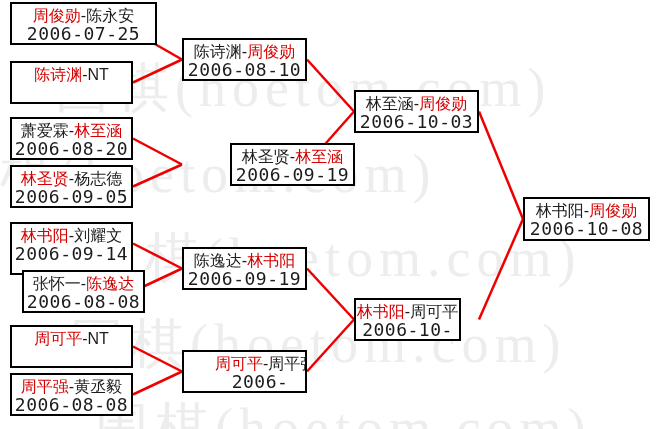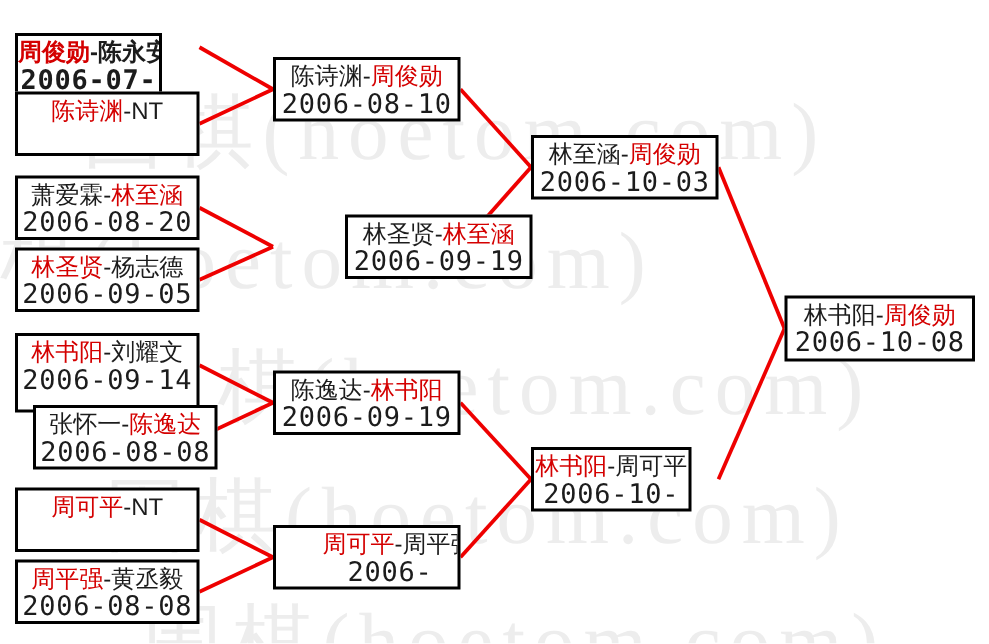--- a/index.html
+++ b/index.html
@@ -47,21 +47,21 @@
       <line x1="133" y1="346.5" x2="182" y2="371.5" stroke="#ee0000" stroke-width="2.5"></line>
       <line x1="133" y1="394.5" x2="182" y2="371.5" stroke="#ee0000" stroke-width="2.5"></line>
       <line x1="307" y1="59.5" x2="354" y2="111.5" stroke="#ee0000" stroke-width="2.5"></line>
       <line x1="307" y1="164.5" x2="354" y2="111.5" stroke="#ee0000" stroke-width="2.5"></line>
       <line x1="307" y1="268.5" x2="354" y2="319.5" stroke="#ee0000" stroke-width="2.5"></line>
       <line x1="307" y1="371.5" x2="354" y2="319.5" stroke="#ee0000" stroke-width="2.5"></line>
       <line x1="479" y1="111.5" x2="523" y2="219" stroke="#ee0000" stroke-width="2.5"></line>
       <line x1="479" y1="319.5" x2="523" y2="219" stroke="#ee0000" stroke-width="2.5"></line>
     </svg>
   <div class="boxes" id="boxes">
-      <div class="match" style="left: 10px; top: 22px; width: 98px; height: 43px; font-weight: bold;">
+      <div class="match" style="left: 10px; top: 2px; width: 147px; height: 43px;">
         <div class="names"><span class="winner">周俊勋</span><span>-</span><span class="">陈永安</span></div>
         <div class="date">2006-07-25</div>
       </div>
       <div class="match" style="left: 10px; top: 61px; width: 123px; height: 43px;">
         <div class="names"><span class="winner">陈诗渊</span><span>-</span><span class="">NT</span></div>
         <div class="date"></div>
       </div>
       <div class="match" style="left: 10px; top: 117px; width: 123px; height: 43px;">
         <div class="names"><span class="">萧爱霖</span><span>-</span><span class="winner">林至涵</span></div>
         <div class="date">2006-08-20</div>

